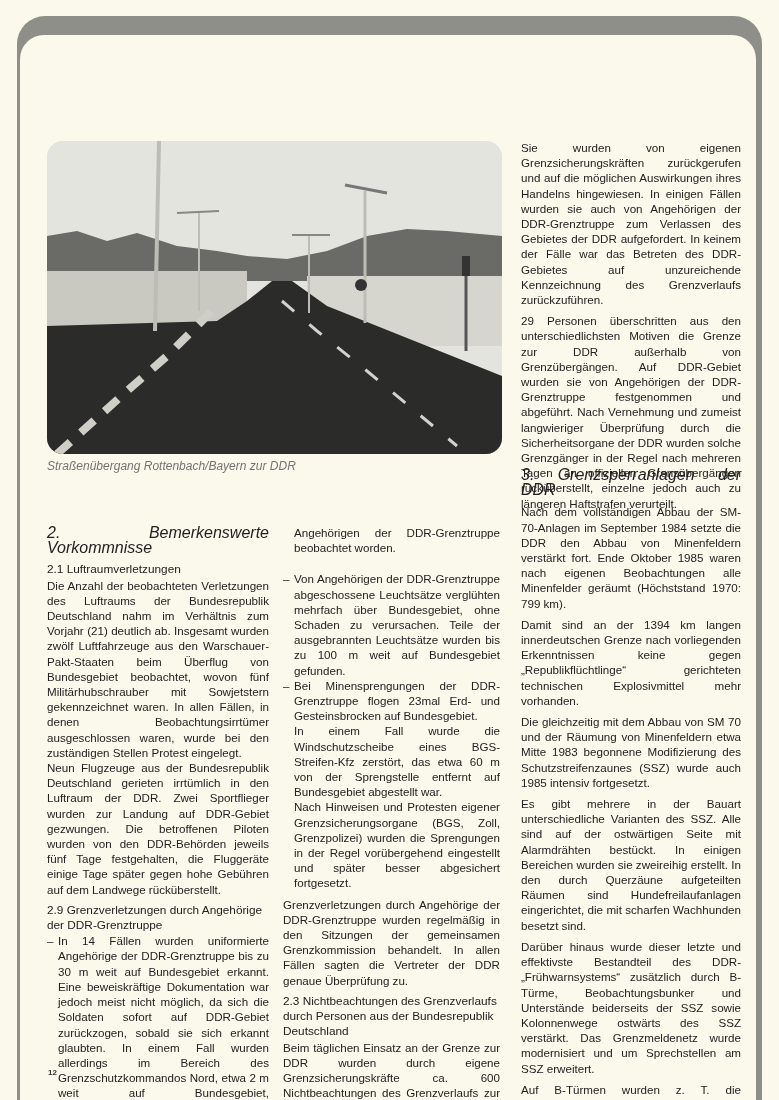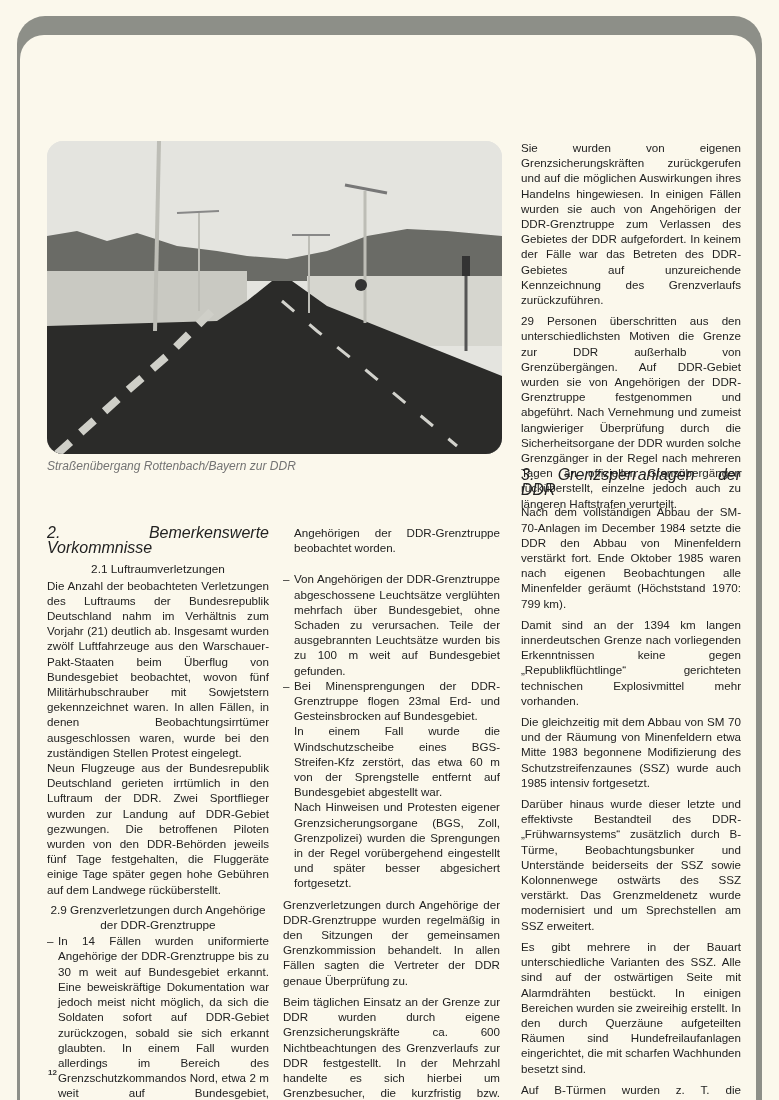--- a/index.html
+++ b/index.html
@@ -29,21 +29,21 @@
 
   .caption {
     position: absolute; left: 47px; top: 459px;
     font-style: italic; font-size: 12px; color: #737373;
   }
 
   .col { position: absolute; font-size: 11.6px; line-height: 15.2px; text-align: justify; hyphens: manual; }
   .col p { margin: 0 0 6px 0; }
   .col .tight { margin-bottom: 0; }
   .col h2 { font-style: italic; font-weight: normal; font-size: 16px; margin: 0 0 7px 0; }
-  .col h3 { font-weight: normal; font-size: 11.8px; margin: 0; text-align: center; }
+  .col h3 { font-weight: normal; font-size: 11.8px; margin: 0; text-align: left; }
   .col ul { list-style: none; margin: 0; padding: 0; }
   .col li { position: relative; padding-left: 11px; }
   .col li::before { content: "–"; position: absolute; left: 0; }
   .col .indent { padding-left: 11px; }
 
   #col1 { left: 47px; top: 525px; width: 222px; }
   #col2 { left: 283px; top: 525px; width: 217px; }
   #col3 { left: 521px; top: 140px; width: 220px; }
   #col3b { left: 521px; top: 467px; width: 220px; }
 
@@ -94,32 +94,33 @@
 
 <div class="col" id="col2">
   <p class="indent" style="margin-bottom:16px">Angehörigen der DDR-Grenztruppe beobachtet worden.</p>
   <ul>
     <li>Von Angehörigen der DDR-Grenztruppe abgeschossene Leuchtsätze verglühten mehrfach über Bundesgebiet, ohne Schaden zu verursachen. Teile der ausgebrannten Leuchtsätze wurden bis zu 100 m weit auf Bundesgebiet gefunden.</li>
     <li>Bei Minensprengungen der DDR-Grenztruppe flogen 23mal Erd- und Gesteinsbrocken auf Bundesgebiet.</li>
   </ul>
   <p class="indent tight">In einem Fall wurde die Windschutzscheibe eines BGS-Streifen-Kfz zerstört, das etwa 60 m von der Sprengstelle entfernt auf Bundesgebiet abgestellt war.</p>
   <p class="indent">Nach Hinweisen und Protesten eigener Grenzsicherungsorgane (BGS, Zoll, Grenzpolizei) wurden die Sprengungen in der Regel vorübergehend eingestellt und später besser abgesichert fortgesetzt.</p>
   <p>Grenzverletzungen durch Angehörige der DDR-Grenztruppe wurden regelmäßig in den Sitzungen der gemeinsamen Grenzkommission behandelt. In allen Fällen sagten die Vertreter der DDR genaue Überprüfung zu.</p>
+  <h3>2.3  Nichtbeachtungen des Grenzverlaufs durch Personen aus der Bundesrepublik Deutschland</h3>
   <p>Beim täglichen Einsatz an der Grenze zur DDR wurden durch eigene Grenzsicherungskräfte ca. 600 Nichtbeachtungen des Grenzverlaufs zur DDR festgestellt. In der Mehrzahl handelte es sich hierbei um Grenzbesucher, die kurzfristig bzw. geringfügig DDR-Gebiet betraten.</p>
 </div>
 
 <div class="col" id="col3">
   <p>Sie wurden von eigenen Grenzsicherungskräften zurückgerufen und auf die möglichen Auswirkungen ihres Handelns hingewiesen. In einigen Fällen wurden sie auch von Angehörigen der DDR-Grenztruppe zum Verlassen des Gebietes der DDR aufgefordert. In keinem der Fälle war das Betreten des DDR-Gebietes auf unzureichende Kennzeichnung des Grenzverlaufs zurückzuführen.</p>
   <p>29 Personen überschritten aus den unterschiedlichsten Motiven die Grenze zur DDR außerhalb von Grenzübergängen. Auf DDR-Gebiet wurden sie von Angehörigen der DDR-Grenztruppe festgenommen und abgeführt. Nach Vernehmung und zumeist langwieriger Überprüfung durch die Sicherheitsorgane der DDR wurden solche Grenzgänger in der Regel nach mehreren Tagen an offiziellen Grenzübergängen rücküberstellt, einzelne jedoch auch zu längeren Haftstrafen verurteilt.</p>
 </div>
 
 <div class="col" id="col3b">
   <h2>3. Grenzsperranlagen der DDR</h2>
-  <p>Nach dem vollständigen Abbau der SM-70-Anlagen im December 1984 setzte die DDR den Abbau von Minenfeldern verstärkt fort. Ende Oktober 1985 waren nach eigenen Beobachtungen alle Minenfelder geräumt (Höchststand 1970: 799 km).</p>
+  <p>Nach dem vollständigen Abbau der SM-70-Anlagen im September 1984 setzte die DDR den Abbau von Minenfeldern verstärkt fort. Ende Oktober 1985 waren nach eigenen Beobachtungen alle Minenfelder geräumt (Höchststand 1970: 799 km).</p>
   <p>Damit sind an der 1394 km langen innerdeutschen Grenze nach vorliegenden Erkenntnissen keine gegen „Republikflüchtlinge“ gerichteten technischen Explosivmittel mehr vorhanden.</p>
   <p>Die gleichzeitig mit dem Abbau von SM 70 und der Räumung von Minenfeldern etwa Mitte 1983 begonnene Modifizierung des Schutzstreifenzaunes (SSZ) wurde auch 1985 intensiv fortgesetzt.</p>
+  <p>Es gibt mehrere in der Bauart unterschiedliche Varianten des SSZ. Alle sind auf der ostwärtigen Seite mit Alarmdrähten bestückt. In einigen Bereichen wurden sie zweireihig erstellt. In den durch Querzäune aufgeteilten Räumen sind Hundefreilaufanlagen eingerichtet, die mit scharfen Wachhunden besetzt sind.</p>
   <p>Darüber hinaus wurde dieser letzte und effektivste Bestandteil des DDR-„Frühwarnsystems“ zusätzlich durch B-Türme, Beobachtungsbunker und Unterstände beiderseits der SSZ sowie Kolonnenwege ostwärts des SSZ verstärkt. Das Grenzmeldenetz wurde modernisiert und um Sprechstellen am SSZ erweitert.</p>
-  <p>Es gibt mehrere in der Bauart unterschiedliche Varianten des SSZ. Alle sind auf der ostwärtigen Seite mit Alarmdrähten bestückt. In einigen Bereichen wurden sie zweireihig erstellt. In den durch Querzäune aufgeteilten Räumen sind Hundefreilaufanlagen eingerichtet, die mit scharfen Wachhunden besetzt sind.</p>
   <p>Auf B-Türmen wurden z. T. die Antennenanlagen umgerüstet, da die DDR-Grenztruppe zunehmend mit Funkgeräten einer neuen Generation ausgestattet wird.</p>
 
 </div>
 
 <div class="page-number">12</div>
 
 </body></html>

